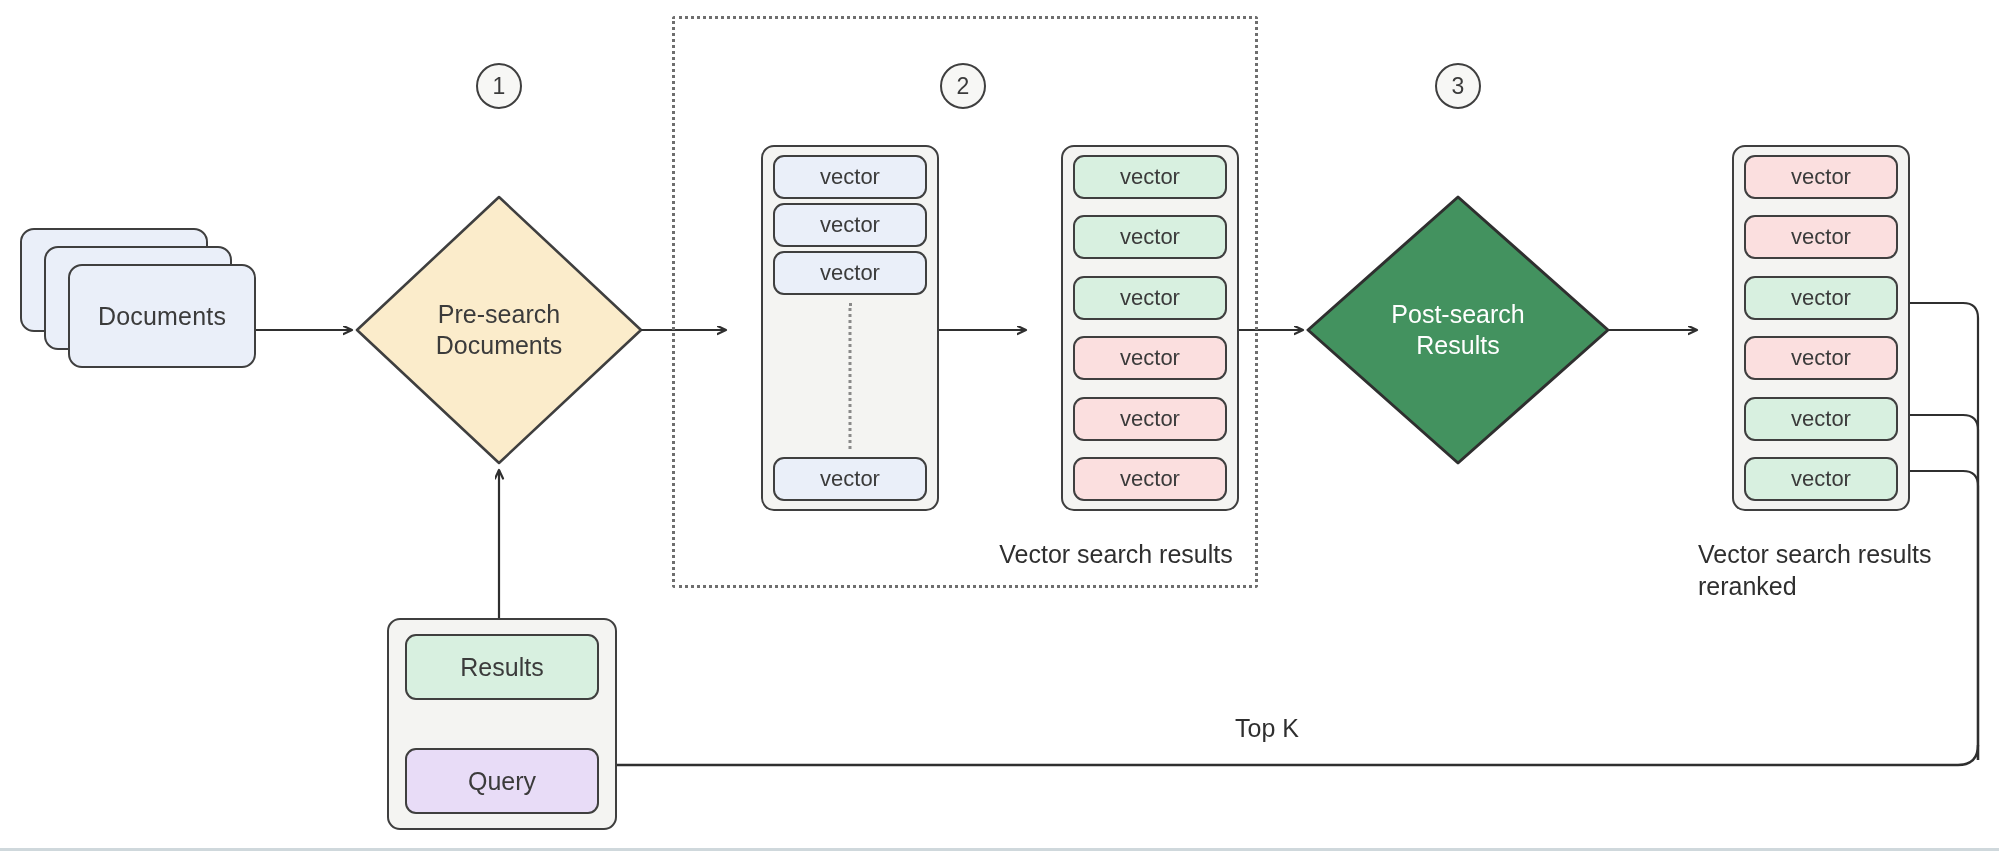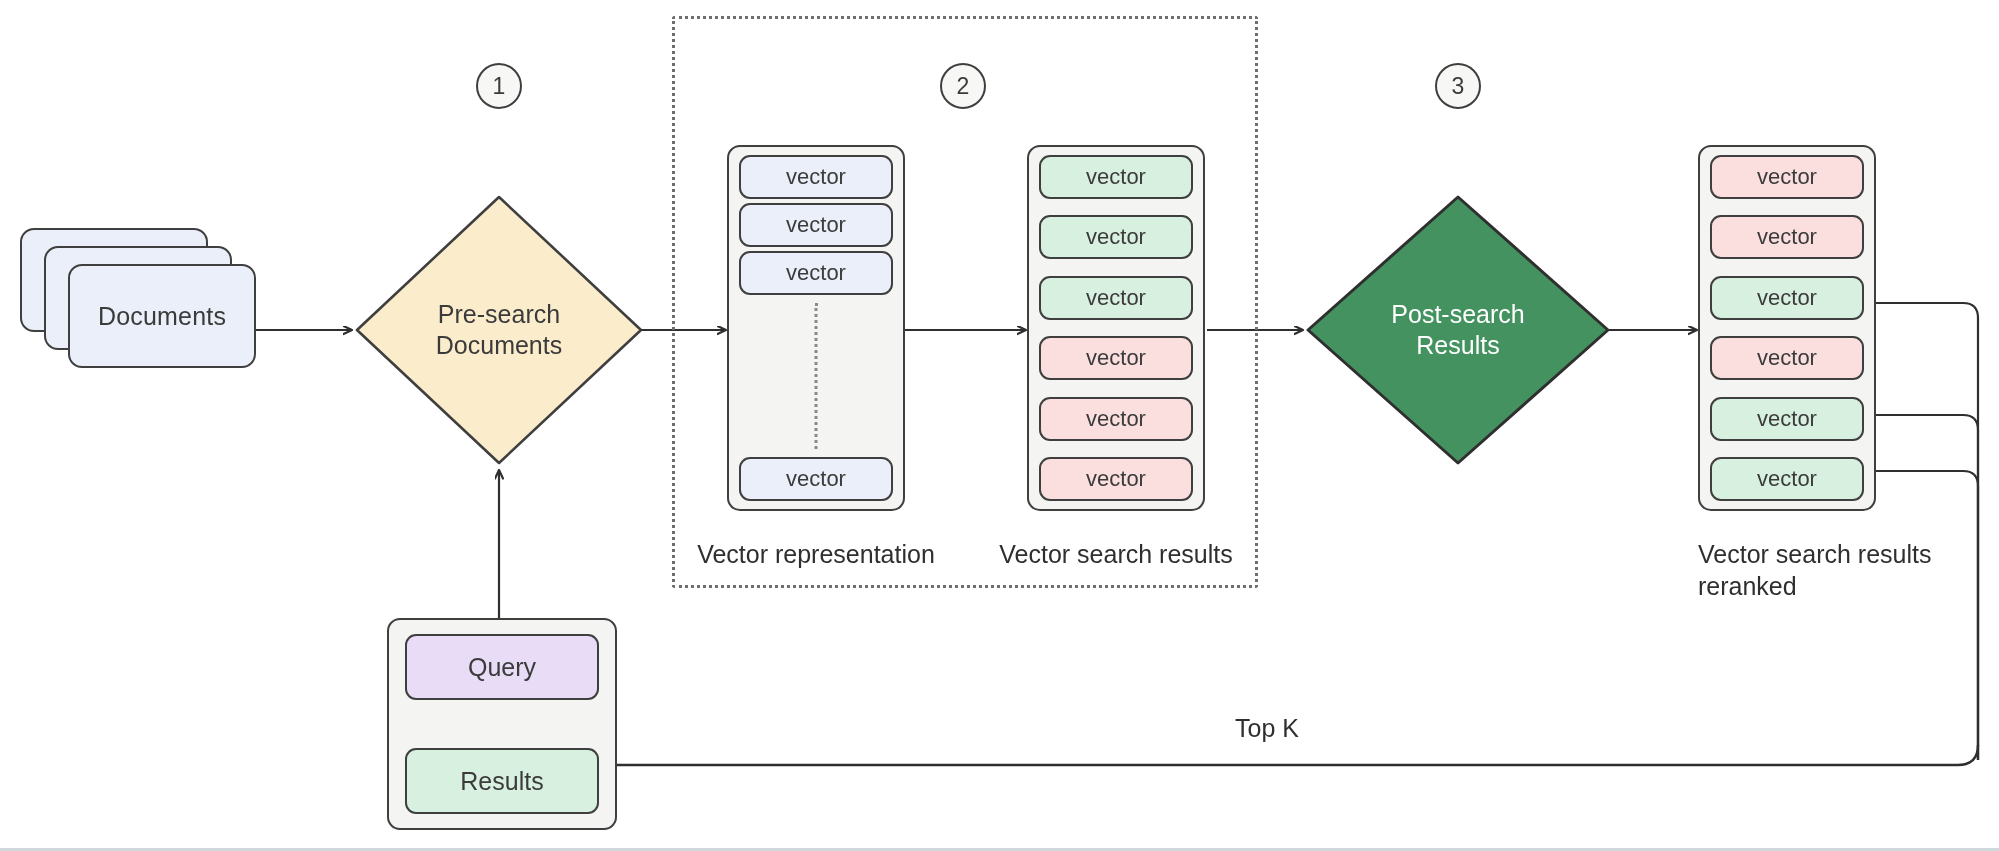--- a/index.html
+++ b/index.html
@@ -73,20 +73,21 @@
   .stack {
     position: absolute;
     box-sizing: border-box;
     background: #f4f4f2;
     border: 2.4px solid #3f3f3f;
     border-radius: 13px;
     padding: 8px 10px;
     display: flex;
     flex-direction: column;
     align-items: stretch;
+    margin-left: 34px;
   }
   .vec {
     box-sizing: border-box;
     height: 44px;
     border: 2.2px solid #3f3f3f;
     border-radius: 11px;
     display: flex;
     align-items: center;
     justify-content: center;
     font-size: 22px;
@@ -256,21 +257,20 @@
     <div class="vec blue">
       <span>vector</span>
     </div>
     <div class="vec-gap">
       <div class="vdots"></div>
     </div>
     <div class="vec blue">
       <span>vector</span>
     </div>
   </div>
-  <div class="caption center" style="left:690px; top:538px; width:252px;">Vector representation</div>
 
   <div class="stack" style="left:1027px; top:145px; width:178px; height:366px; justify-content:space-between;">
     <div class="vec green" style="margin-bottom:2px;">
       <span>vector</span>
     </div>
     <div class="vec green" style="margin-bottom:2px;">
       <span>vector</span>
     </div>
     <div class="vec green" style="margin-bottom:2px;">
       <span>vector</span>
@@ -304,24 +304,24 @@
       <span>vector</span>
     </div>
     <div class="vec green">
       <span>vector</span>
     </div>
   </div>
   <div class="caption" style="left:1698px; top:538px; width:300px;">Vector search results
 reranked</div>
 
   <div class="panel" style="left:387px; top:618px; width:230px; height:212px;">
+    <div class="chip green">
+      <span>Results</span>
+    </div>
     <div class="chip purple">
       <span>Query</span>
     </div>
-    <div class="chip green">
-      <span>Results</span>
-    </div>
   </div>
 
   <div class="caption" style="left:1235px; top:712px;">Top K</div>
 
   <div class="bottom-rule"></div>
 </div>
 
 </body></html>

